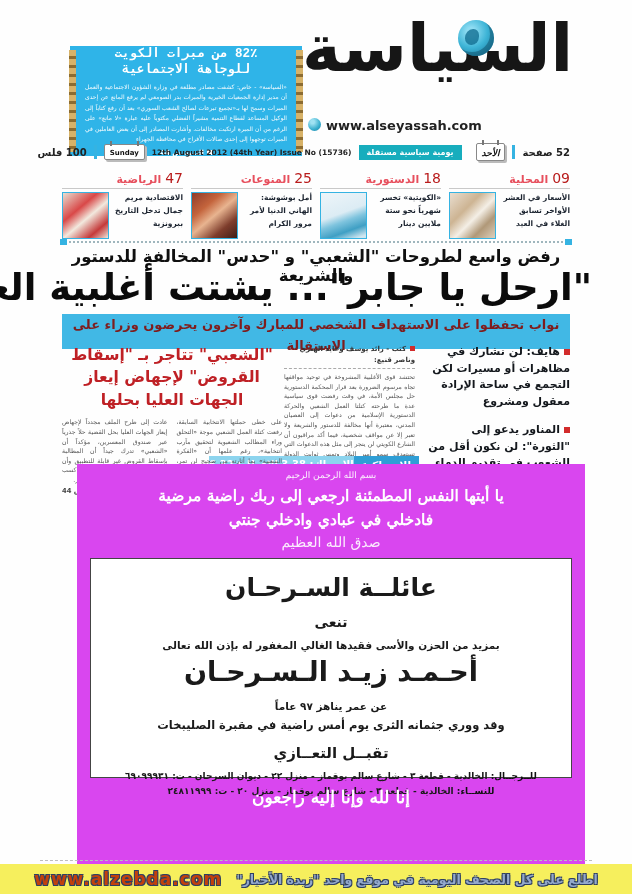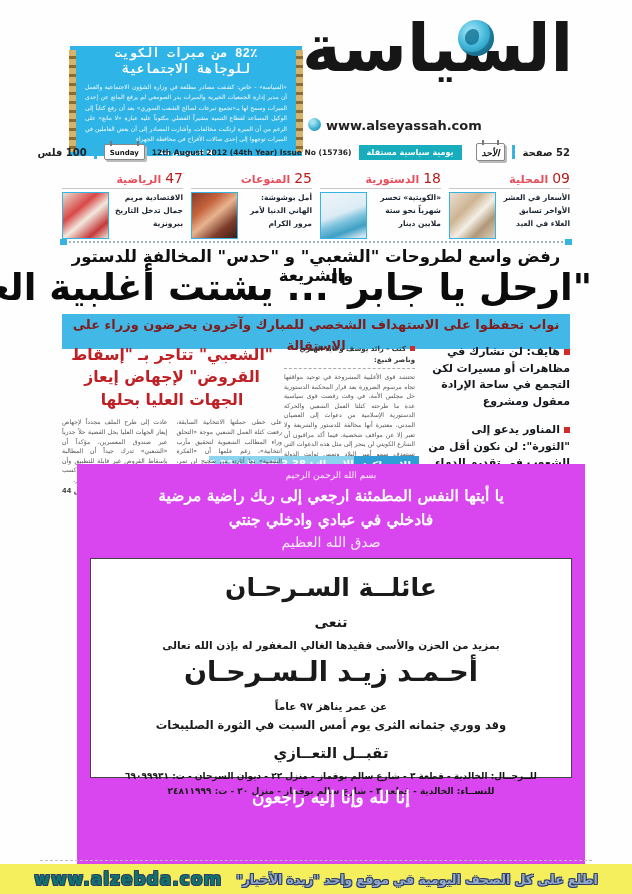--- a/index.html
+++ b/index.html
@@ -137,21 +137,21 @@
   .ob-label { color:#111; }
   .ob-rajioun { font-family:"DejaVu Serif", serif; font-size:17px; font-weight:bold;
     line-height:38px; }
 
   
   .pre-footer-line { position:absolute; top:860px; left:40px; right:40px; border-top:1px dashed #bdbdbd; }
   .footer { position:absolute; top:864px; left:0; width:632px; height:30px; background:#f6ef5d;
     display:flex; align-items:center; justify-content:center; gap:14px; }
   .f-slogan { font-size:12.5px; font-weight:bold; color:#93a9cc;
     text-shadow:1px 1px 0 #2e3f63, -1px 1px 0 #2e3f63, 1px -1px 0 #2e3f63, -1px -1px 0 #2e3f63; }
-  .f-url { font-size:17px; font-weight:bold; letter-spacing:1px; color:#0f766e; direction:ltr;
+  .f-url { font-size:17px; font-weight:bold; letter-spacing:1px; color:#c2410c; direction:ltr;
     text-shadow:1px 1px 0 #2e3f63, -1px 1px 0 #2e3f63, 1px -1px 0 #2e3f63, -1px -1px 0 #2e3f63; }
 </style>
 </head>
 <body>
 
 <div class="page">
 
   <div class="promo-box">
     <div class="gold-strip right"></div>
     <div class="gold-strip left"></div>
@@ -255,21 +255,21 @@
   <div class="obituary">
     <div class="ob-bismillah">بسم الله الرحمن الرحيم</div>
     <div class="ob-verse">يا أيتها النفس المطمئنة ارجعي إلى ربك راضية مرضية فادخلي في عبادي وادخلي جنتي</div>
     <div class="ob-sadaqa">صدق الله العظيم</div>
     <div class="ob-card">
       <div class="ob-family">عائلــة السـرحـان</div>
       <div class="ob-announce">تنعى</div>
       <div class="ob-intro">بمزيد من الحزن والأسى فقيدها الغالي المغفور له بإذن الله تعالى</div>
       <div class="ob-name">أحـمـد زيـد الـسـرحـان</div>
       <div class="ob-age">عن عمر يناهز ٩٧ عاماً</div>
-      <div class="ob-burial">وقد ووري جثمانه الثرى يوم أمس السبت في الثورة الصليبخات</div>
+      <div class="ob-burial">وقد ووري جثمانه الثرى يوم أمس راضية في مقبرة الصليبخات</div>
       <div class="ob-condolences">تقبــل التعــازي</div>
       <div class="ob-line"><span class="ob-label">للــرجــال:</span> <span>الخالدية - قطعة ٣ - شارع سالم بوقماز - منزل ٢٢ - ديوان السرحان - ت: ٦٩٠٩٩٩٣١</span></div>
       <div class="ob-line"><span class="ob-label">للنســاء:</span> <span>الخالدية - قطعة ٣ - شارع سالم بوقماز - منزل ٢٠ - ت: ٢٤٨١١٩٩٩</span></div>
     </div>
     <div class="ob-rajioun">إنا لله وإنا إليه راجعون</div>
   </div>
 
   <div class="pre-footer-line"></div>
   <div class="footer">
     <span class="f-slogan">اطلع على كل الصحف اليومية في موقع واحد "زبدة الأخبار"</span>

